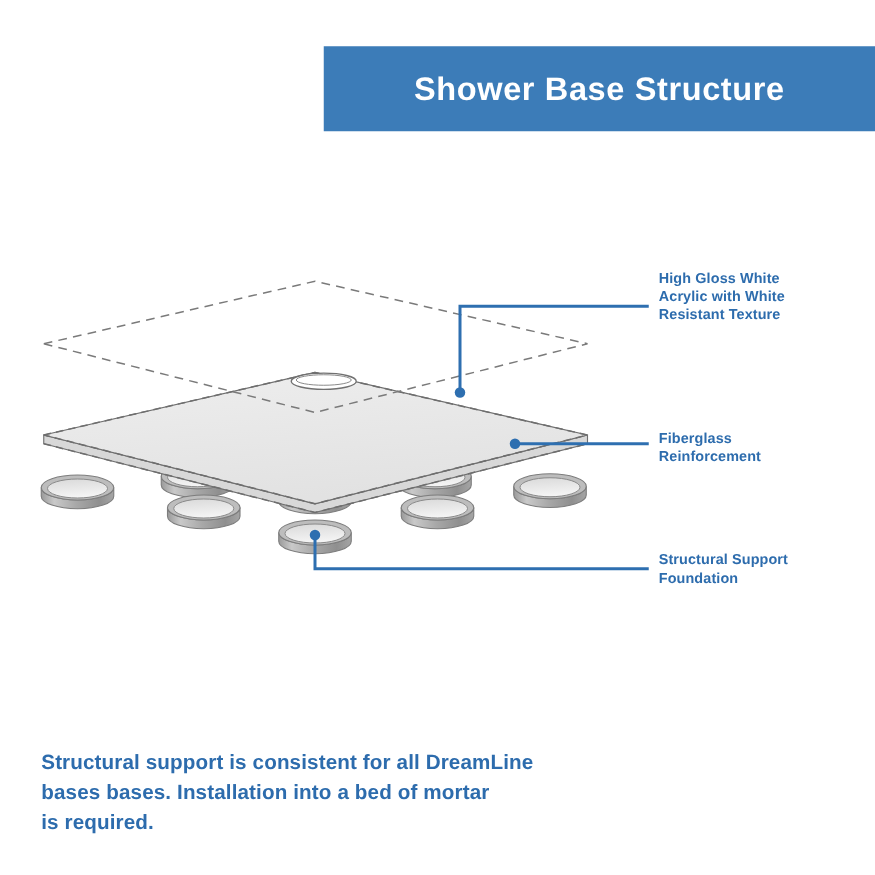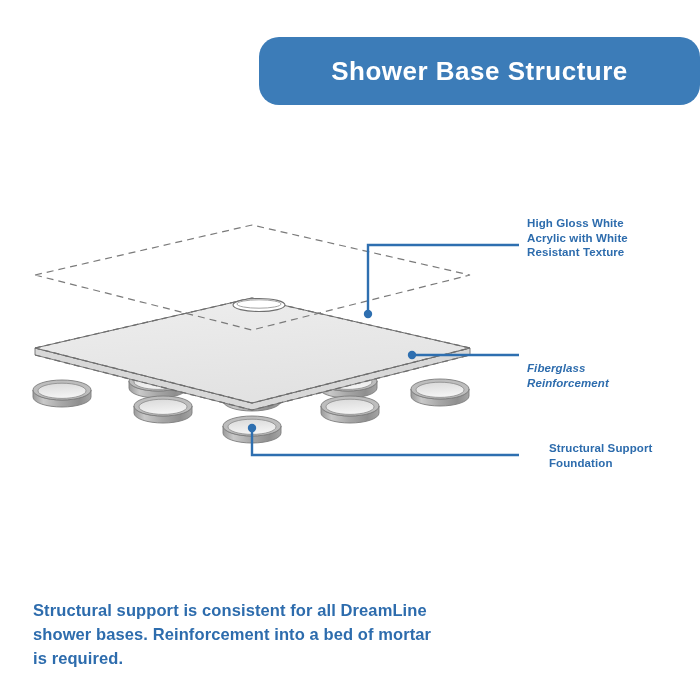--- a/index.html
+++ b/index.html
@@ -19,21 +19,20 @@
   #header-banner {
     position: absolute;
     left: 259px;
     top: 37px;
     width: 441px;
     height: 68px;
     background: #3c7cb8;
     display: flex;
     align-items: center;
     justify-content: center;
-    border-radius: 20px;
   }
   #header-title {
     color: #ffffff;
     font-size: 26px;
     font-weight: bold;
     letter-spacing: 0.5px;
     white-space: nowrap;
   }
 
   
@@ -52,22 +51,22 @@
   .callout-label {
     position: absolute;
     color: #2d6cad;
     font-size: 11.5px;
     font-weight: bold;
     line-height: 14.5px;
     letter-spacing: 0.1px;
     white-space: pre-line;
   }
   #label-acrylic   { left: 527px; top: 216px; }
-  #label-fiberglass{ left: 527px; top: 361px; font-style: italic; }
-  #label-support   { left: 549px; top: 441px; }
+  #label-fiberglass{ left: 527px; top: 344px; }
+  #label-support   { left: 527px; top: 441px; }
 
   
   #footer-caption {
     position: absolute;
     left: 33px;
     top: 598px;
     width: 470px;
     color: #2d6cad;
     font-size: 16.5px;
     font-weight: bold;
@@ -169,14 +168,14 @@
 Acrylic with White
 Resistant Texture</div>
 
 <div id="label-fiberglass" class="callout-label">Fiberglass
 Reinforcement</div>
 
 <div id="label-support" class="callout-label">Structural Support
 Foundation</div>
 
 <div id="footer-caption">Structural support is consistent for all DreamLine
-shower bases. Reinforcement into a bed of mortar
+bases bases. Installation into a bed of mortar
 is required.</div>
 
 </body></html>

